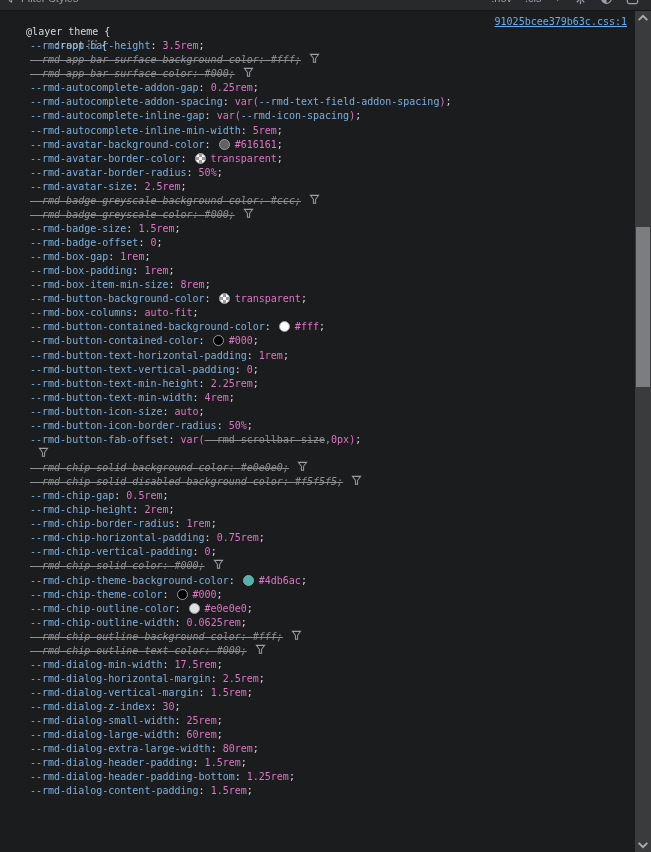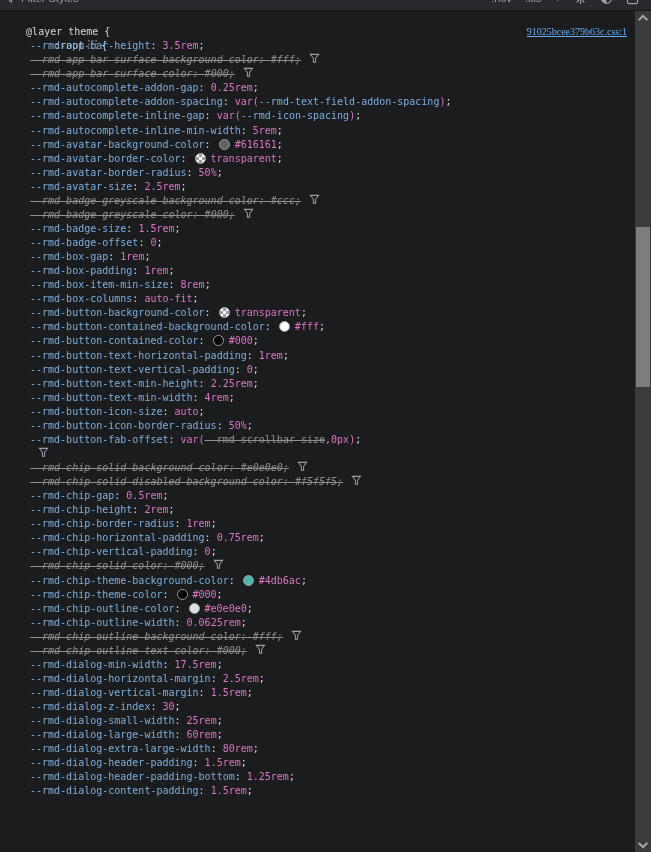--- a/index.html
+++ b/index.html
@@ -35,22 +35,22 @@
   .line.sel  { }
   .name  { color:#7cafdf;text-align:center; }
   .val   { color:#dd75c4; }
   .ref   { color:#7cafdf; }
   .punct { color:#d5d7da; }
   .xstruck { color:#8e9093; text-decoration:line-through; }
   .struck .decl { color:#8e9093; text-decoration:line-through;font-style:italic; }
   .struck .decl span { color:#8e9093; }
 
   .srclink {
-    position:absolute; right:8px; top:14px; color:#66aef2;
-    text-decoration:underline; cursor:pointer;font-family:Liberation Serif, serif;
+    position:absolute; right:8px; top:4px; color:#66aef2;
+    text-decoration:underline; cursor:pointer;
   }
 
   .swatch {
     display:inline-block; width:11px; height:11px; border-radius:50%;
     border:1px solid #9a9c9e; vertical-align:-2px; margin:0 5px 0 2px;
     background:#fff;
   }
   .swatch.checker {
     background-color:#fff;
     background-image:
@@ -152,22 +152,22 @@
     <path d="M1.5 1.5 H10.5 L7.2 5.8 V10 H4.8 V5.8 Z" fill="none" stroke="#9aa0a6" stroke-width="1.1"></path>
   </svg></div>
       <div class="line prop struck"><span class="decl"><span class="name">--rmd-badge-greyscale-color</span><span class="punct">: </span><span class="value"><span class="val">#000</span></span><span class="punct">;</span></span><svg class="funnel" width="11" height="11" viewBox="0 0 12 12">
     <path d="M1.5 1.5 H10.5 L7.2 5.8 V10 H4.8 V5.8 Z" fill="none" stroke="#9aa0a6" stroke-width="1.1"></path>
   </svg></div>
       <div class="line prop"><span class="decl"><span class="name">--rmd-badge-size</span><span class="punct">: </span><span class="value"><span class="val">1.5rem</span></span><span class="punct">;</span></span></div>
       <div class="line prop"><span class="decl"><span class="name">--rmd-badge-offset</span><span class="punct">: </span><span class="value"><span class="val">0</span></span><span class="punct">;</span></span></div>
       <div class="line prop"><span class="decl"><span class="name">--rmd-box-gap</span><span class="punct">: </span><span class="value"><span class="val">1rem</span></span><span class="punct">;</span></span></div>
       <div class="line prop"><span class="decl"><span class="name">--rmd-box-padding</span><span class="punct">: </span><span class="value"><span class="val">1rem</span></span><span class="punct">;</span></span></div>
       <div class="line prop"><span class="decl"><span class="name">--rmd-box-item-min-size</span><span class="punct">: </span><span class="value"><span class="val">8rem</span></span><span class="punct">;</span></span></div>
+      <div class="line prop"><span class="decl"><span class="name">--rmd-button-background-color</span><span class="punct">: </span><span class="swatch checker"></span><span class="value"><span class="val">transparent</span></span><span class="punct">;</span></span></div>
       <div class="line prop"><span class="decl"><span class="name">--rmd-box-columns</span><span class="punct">: </span><span class="value"><span class="val">auto-fit</span></span><span class="punct">;</span></span></div>
-      <div class="line prop"><span class="decl"><span class="name">--rmd-button-background-color</span><span class="punct">: </span><span class="swatch checker"></span><span class="value"><span class="val">transparent</span></span><span class="punct">;</span></span></div>
       <div class="line prop"><span class="decl"><span class="name">--rmd-button-contained-background-color</span><span class="punct">: </span><span class="swatch" style="background: rgb(255, 255, 255);"></span><span class="value"><span class="val">#fff</span></span><span class="punct">;</span></span></div>
       <div class="line prop"><span class="decl"><span class="name">--rmd-button-contained-color</span><span class="punct">: </span><span class="swatch" style="background: rgb(0, 0, 0);"></span><span class="value"><span class="val">#000</span></span><span class="punct">;</span></span></div>
       <div class="line prop"><span class="decl"><span class="name">--rmd-button-text-horizontal-padding</span><span class="punct">: </span><span class="value"><span class="val">1rem</span></span><span class="punct">;</span></span></div>
       <div class="line prop"><span class="decl"><span class="name">--rmd-button-text-vertical-padding</span><span class="punct">: </span><span class="value"><span class="val">0</span></span><span class="punct">;</span></span></div>
       <div class="line prop"><span class="decl"><span class="name">--rmd-button-text-min-height</span><span class="punct">: </span><span class="value"><span class="val">2.25rem</span></span><span class="punct">;</span></span></div>
       <div class="line prop"><span class="decl"><span class="name">--rmd-button-text-min-width</span><span class="punct">: </span><span class="value"><span class="val">4rem</span></span><span class="punct">;</span></span></div>
       <div class="line prop"><span class="decl"><span class="name">--rmd-button-icon-size</span><span class="punct">: </span><span class="value"><span class="val">auto</span></span><span class="punct">;</span></span></div>
       <div class="line prop"><span class="decl"><span class="name">--rmd-button-icon-border-radius</span><span class="punct">: </span><span class="value"><span class="val">50%</span></span><span class="punct">;</span></span></div>
       <div class="line prop"><span class="decl"><span class="name">--rmd-button-fab-offset</span><span class="punct">: </span><span class="value"><span class="val">var(</span><span class="xstruck">--rmd-scrollbar-size</span><span class="val">,0px)</span></span><span class="punct">;</span></span></div>
       <div class="line prop struck"><svg class="funnel" width="11" height="11" viewBox="0 0 12 12">

